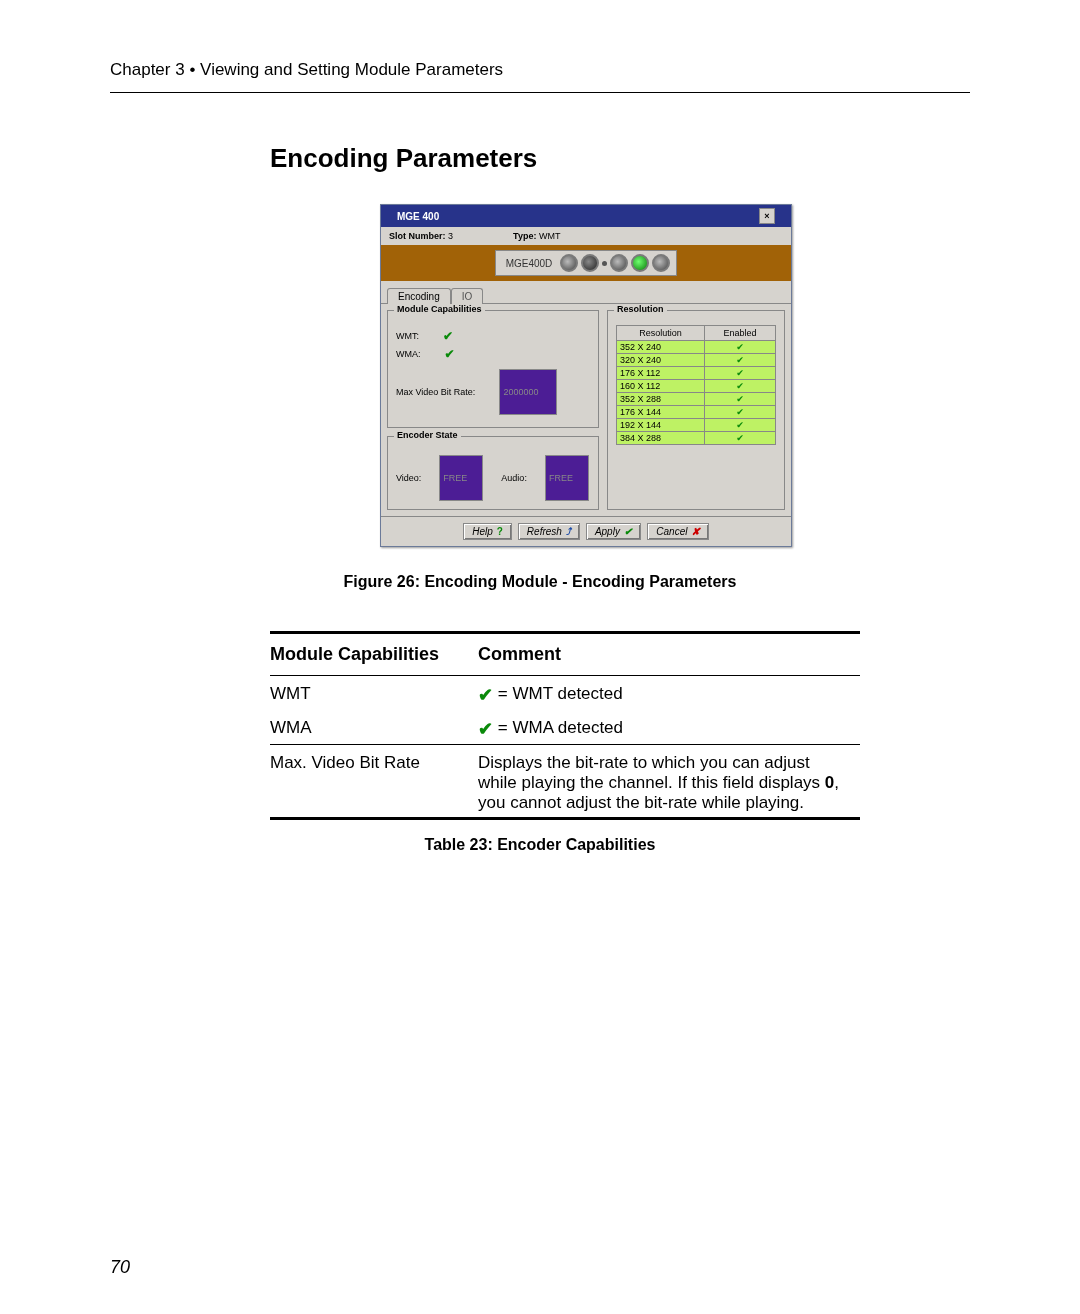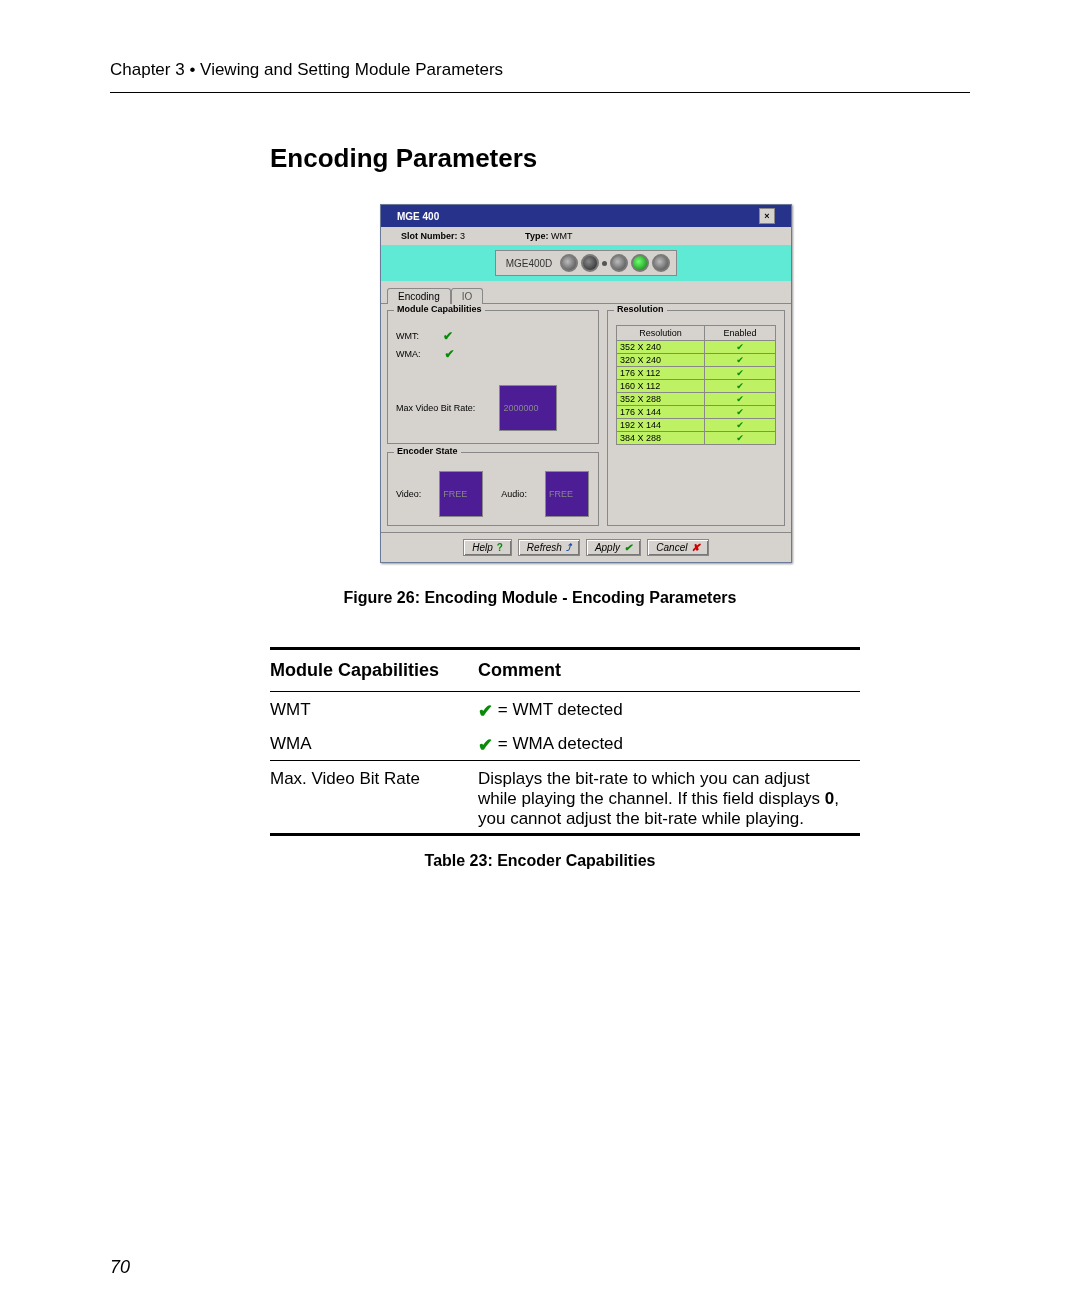--- a/index.html
+++ b/index.html
@@ -6,23 +6,23 @@
   .page{width:1080px;height:1314px;position:relative;box-sizing:border-box;padding:60px 110px 40px 110px;}
   .hdr-line{border-top:1px solid #000;margin-top:12px;}
   .hdr{font-size:17px;}
   .bullet{font-size:17px;}
   .section-title{font-size:26px;font-weight:bold;margin:50px 0 30px 160px;}
   .dialog-wrap{margin-left:270px;}
   
   .dlg{width:410px;font-size:9px;border:1px solid #6b7a99;box-shadow:1px 1px 2px rgba(0,0,0,.4);}
   .dlg-title{background:#27338a;color:#fff;font-weight:bold;padding:3px 16px;display:flex;justify-content:space-between;align-items:center;font-size:10px;}
   .dlg-close{width:14px;height:14px;background:#d6d3ce;border:1px solid #888;color:#000;display:flex;align-items:center;justify-content:center;font-weight:bold;font-size:9px;line-height:1;}
-  .dlg-info{background:#d6d3ce;padding:4px 20px;display:flex;gap:60px;font-size:9px;}
+  .dlg-info{background:#d6d3ce;padding:4px 8px;display:flex;gap:60px;font-size:9px;}
   .dlg-info b{font-weight:bold;}
-  .dlg-banner{background:#5eead4;height:36px;display:flex;align-items:center;justify-content:center;gap:6px;}
+  .dlg-banner{background:#a16207;height:36px;display:flex;align-items:center;justify-content:center;gap:6px;}
   .banner-box{background:#d6d3ce;border:1px solid #888;padding:3px 6px 3px 10px;display:flex;align-items:center;gap:8px;font-size:10px;color:#333;}
   .ind-row{display:flex;gap:3px;}
   .ind{width:14px;height:14px;border-radius:50%;border:2px solid #7a7a7a;display:inline-block;}
   .ind-on{background:radial-gradient(circle at 40% 40%,#6fff6f,#0a7a0a);}
   .ind-off{background:radial-gradient(circle at 40% 40%,#bbb,#444);}
   .ind-sm{width:5px;height:5px;border-radius:50%;background:#555;align-self:center;}
   .tabs{background:#d6d3ce;padding:6px 6px 0 6px;display:flex;gap:0;border-bottom:1px solid #888;font-size:10px;}
   .tab{padding:2px 10px;border:1px solid #888;border-bottom:none;background:#d6d3ce;color:#555;position:relative;top:1px;border-radius:3px 3px 0 0;}
   .tab.active{background:#d6d3ce;color:#000;z-index:2;}
   .dlg-body{background:#d6d3ce;padding:6px;display:flex;gap:8px;}
@@ -113,21 +113,21 @@
           <div class="grp">
             <div class="grp-title">Module Capabilities</div>
             <div class="cap-row">
               <span>WMT:</span>
               <span class="chk">✔</span>
             </div>
             <div class="cap-row">
               <span>WMA:</span>
               <span class="chk">✔</span>
             </div>
-            <div class="cap-row" style="margin-top:24px;">
+            <div class="cap-row" style="margin-top:8px;">
               <span>Max Video Bit Rate:</span>
               <span class="inp">2000000</span>
             </div>
           </div>
           <div class="grp">
             <div class="grp-title">Encoder State</div>
             <div class="state-row">
               <span>Video:</span>
               <span class="inp">FREE</span>
               <span>Audio:</span>

